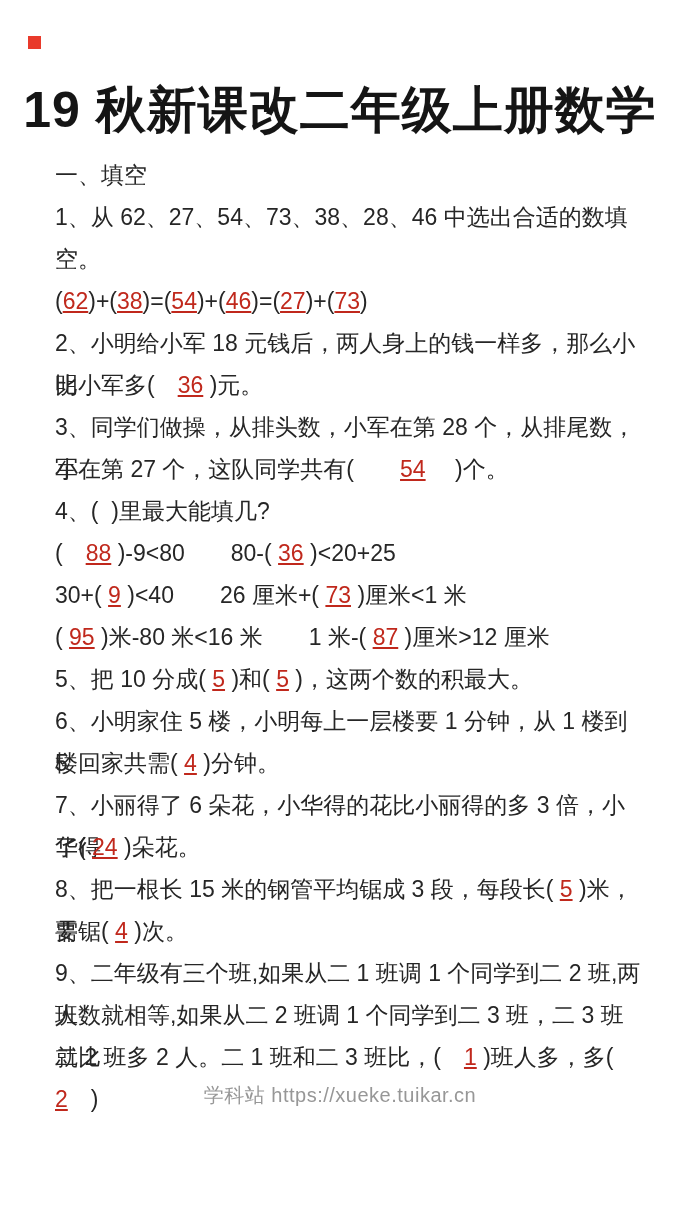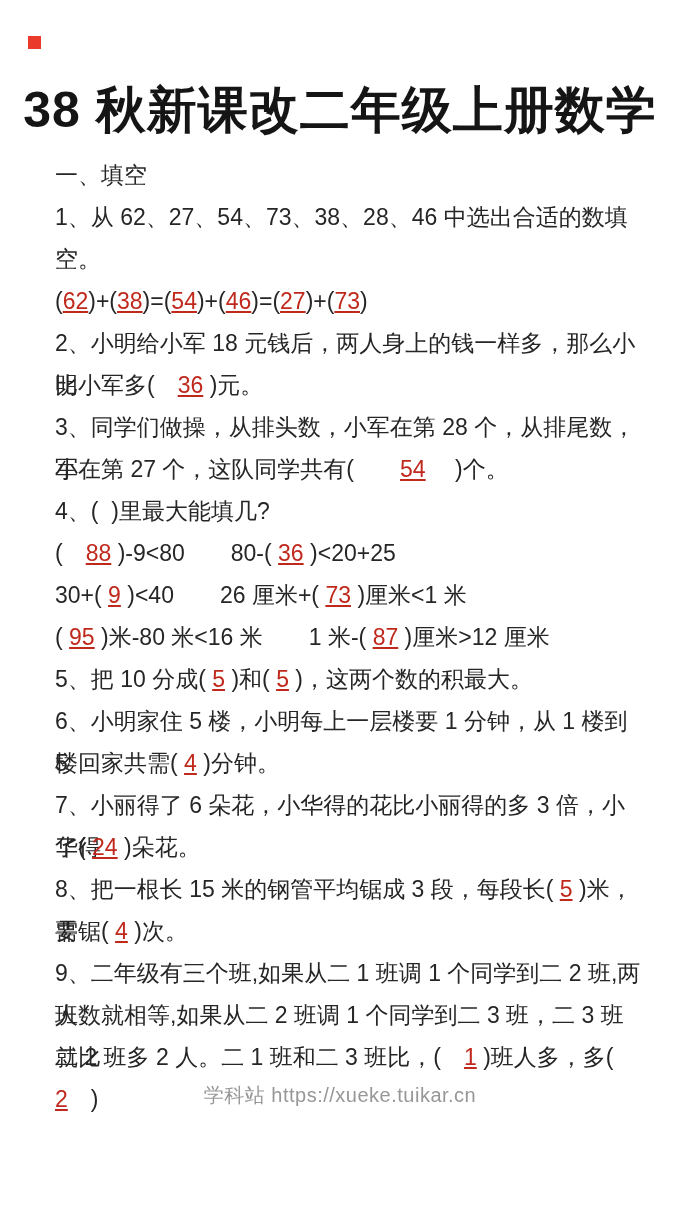--- a/index.html
+++ b/index.html
@@ -50,19 +50,19 @@
     letter-spacing: 0.5px;
     color: #979797;
   }
 </style>
 </head>
 <body>
 
 <div>
   <div class="corner-flag" style="background: rgb(233, 58, 43);"></div>
 
-  <h1 class="title" style="color: rgb(21, 21, 21);">38 秋新课改二年级上册数学</h1>
+  <h1 class="title" style="color: rgb(21, 21, 21);">19 秋新课改二年级上册数学</h1>
 
 
   <div class="body-text" id="lines"><div class="line"><span>一、填空</span></div><div class="line"><span>1、从 62、27、54、73、38、28、46 中选出合适的数填</span></div><div class="line"><span>空。</span></div><div class="line"><span>(</span><span class="ans">62</span><span>)+(</span><span class="ans">38</span><span>)=(</span><span class="ans">54</span><span>)+(</span><span class="ans">46</span><span>)=(</span><span class="ans">27</span><span>)+(</span><span class="ans">73</span><span>)</span></div><div class="line"><span>2、小明给小军 18 元钱后，两人身上的钱一样多，那么小明</span></div><div class="line"><span>比小军多(　</span><span class="ans">36</span><span> )元。</span></div><div class="line"><span>3、同学们做操，从排头数，小军在第 28 个，从排尾数，小</span></div><div class="line"><span>军在第 27 个，这队同学共有(　　</span><span class="ans">54</span><span>　 )个。</span></div><div class="line"><span>4、(  )里最大能填几?</span></div><div class="line"><span>(　</span><span class="ans">88</span><span> )-9&lt;80　　80-( </span><span class="ans">36</span><span> )&lt;20+25</span></div><div class="line"><span>30+( </span><span class="ans">9</span><span> )&lt;40　　26 厘米+( </span><span class="ans">73</span><span> )厘米&lt;1 米</span></div><div class="line"><span>( </span><span class="ans">95</span><span> )米-80 米&lt;16 米　　1 米-( </span><span class="ans">87</span><span> )厘米&gt;12 厘米</span></div><div class="line"><span>5、把 10 分成( </span><span class="ans">5</span><span> )和( </span><span class="ans">5</span><span> )，这两个数的积最大。</span></div><div class="line"><span>6、小明家住 5 楼，小明每上一层楼要 1 分钟，从 1 楼到 5</span></div><div class="line"><span>楼回家共需( </span><span class="ans">4</span><span> )分钟。</span></div><div class="line"><span>7、小丽得了 6 朵花，小华得的花比小丽得的多 3 倍，小华得</span></div><div class="line"><span>了( </span><span class="ans">24</span><span> )朵花。</span></div><div class="line"><span>8、把一根长 15 米的钢管平均锯成 3 段，每段长( </span><span class="ans">5</span><span> )米，需</span></div><div class="line"><span>要锯( </span><span class="ans">4</span><span> )次。</span></div><div class="line"><span>9、二年级有三个班,如果从二 1 班调 1 个同学到二 2 班,两班</span></div><div class="line"><span>人数就相等,如果从二 2 班调 1 个同学到二 3 班，二 3 班就比</span></div><div class="line"><span>二 2 班多 2 人。二 1 班和二 3 班比，(　</span><span class="ans">1</span><span> )班人多，多( </span><span class="ans">2</span><span>　)</span></div></div>
 
   <div class="footer" style="color: rgb(151, 151, 151);">学科站 https://xueke.tuikar.cn</div>
 </div>
 
 </body></html>

